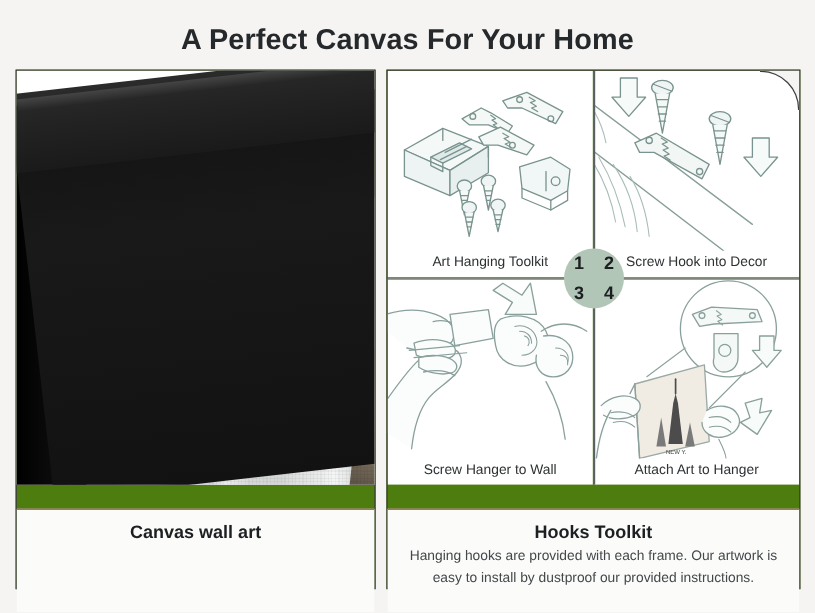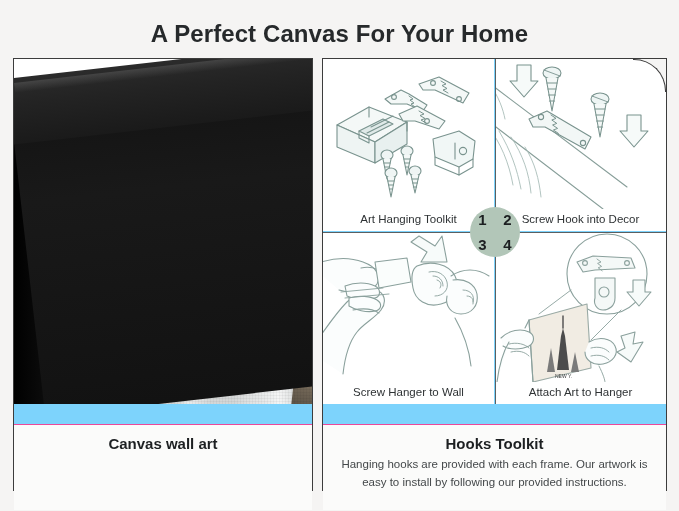--- a/index.html
+++ b/index.html
@@ -24,21 +24,21 @@
     text-align: center;
     font-size: 24px;
     font-weight: bold;
     color: #26292b;
     letter-spacing: 0.1px;
   }
 
   
   .panel {
     position: absolute;
-    background: #7dd3fc;
+    background: #4d7c0f;
     border: 1px solid #3c3c3c;
     box-sizing: border-box;
   }
   #left-panel  { left: 13px;  top: 58px; width: 300px; height: 433px; }
   #right-panel { left: 322px; top: 58px; width: 345px; height: 433px; }
 
   
   #canvas-photo {
     position: absolute;
     left: 0; top: 0;
@@ -482,15 +482,15 @@
     <div id="step-circle">
       <div class="num n1">1</div>
       <div class="num n2">2</div>
       <div class="num n3">3</div>
       <div class="num n4">4</div>
     </div>
   </div>
 
   <div id="right-caption" class="caption-box">
     <div class="caption-title">Hooks Toolkit</div>
-    <div class="caption-body">Hanging hooks are provided with each frame. Our artwork is easy to install by following our provided instructions.</div>
+    <div class="caption-body">Hanging hooks are provided with each frame. Our artwork is easy to install by dustproof our provided instructions.</div>
   </div>
 </div>
 
 </body></html>

